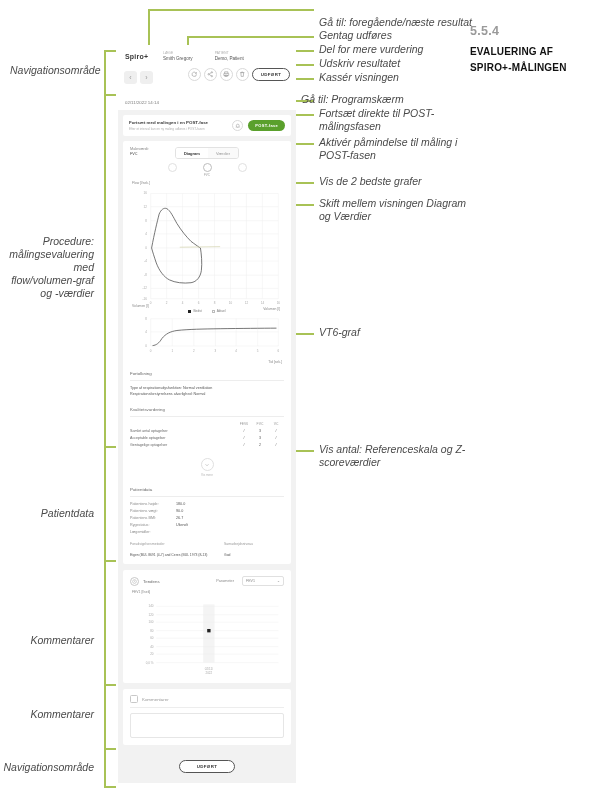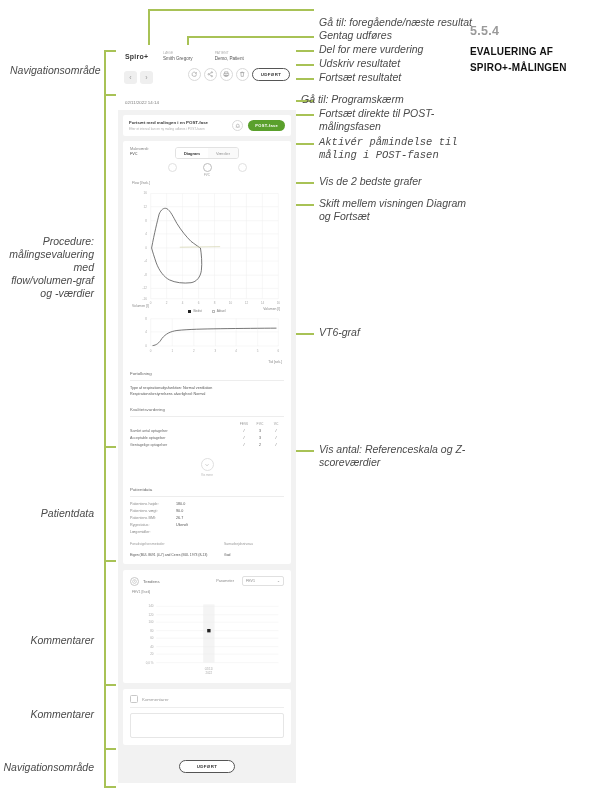--- a/index.html
+++ b/index.html
@@ -261,36 +261,36 @@
 <div class="dash" style="left:302px; top:36px; width:12px;"></div>
 <div class="anno right" style="left:319px; top:29px; width:170px;">Gentag udføres</div>
 
 <div class="dash" style="left:302px; top:50px; width:12px;"></div>
 <div class="anno right" style="left:319px; top:43px; width:170px;">Del for mere vurdering</div>
 
 <div class="dash" style="left:302px; top:64px; width:12px;"></div>
 <div class="anno right" style="left:319px; top:57px; width:170px;">Udskriv resultatet</div>
 
 <div class="dash" style="left:302px; top:78px; width:12px;"></div>
-<div class="anno right" style="left:319px; top:71px; width:170px;">Fortsæt resultatet</div>
+<div class="anno right" style="left:319px; top:71px; width:170px;">Kassér visningen</div>
 
 <div class="dash" style="left:302px; top:100px; width:12px;"></div>
 <div class="anno right" style="left:301px; top:93px; width:170px;">Gå til: Programskærm</div>
 
 <div class="dash" style="left:302px; top:114px; width:12px;"></div>
 <div class="anno right" style="left:319px; top:107px; width:150px;font-style:italic;">Fortsæt direkte til POST-målingsfasen</div>
 
 <div class="dash" style="left:302px; top:143px; width:12px;"></div>
-<div class="anno right" style="left:319px; top:136px; width:160px;font-family:Liberation Mono, monospace;">Aktivér påmindelse til måling i POST-fasen</div>
+<div class="anno right" style="left:319px; top:136px; width:160px;">Aktivér påmindelse til måling i POST-fasen</div>
 
 <div class="dash" style="left:302px; top:182px; width:12px;"></div>
 <div class="anno right" style="left:319px; top:175px; width:160px;">Vis de 2 bedste grafer</div>
 
 <div class="dash" style="left:302px; top:204px; width:12px;"></div>
-<div class="anno right" style="left:319px; top:197px; width:160px;">Skift mellem visningen Diagram og Fortsæt</div>
+<div class="anno right" style="left:319px; top:197px; width:160px;">Skift mellem visningen Diagram og Værdier</div>
 
 <div class="dash" style="left:302px; top:333px; width:12px;"></div>
 <div class="anno right" style="left:319px; top:326px; width:160px;">VT6-graf</div>
 
 <div class="dash" style="left:302px; top:450px; width:12px;"></div>
 <div class="anno right" style="left:319px; top:443px; width:160px;">Vis antal: Referenceskala og Z-scoreværdier</div>
 
 <div class="lead v" style="left:148px; top:55px; height:19px;"></div>
 <div class="lead h" style="left:128px; top:55px; width:40px;"></div>
 <div class="lead v" style="left:128px; top:55px; height:19px;"></div>

